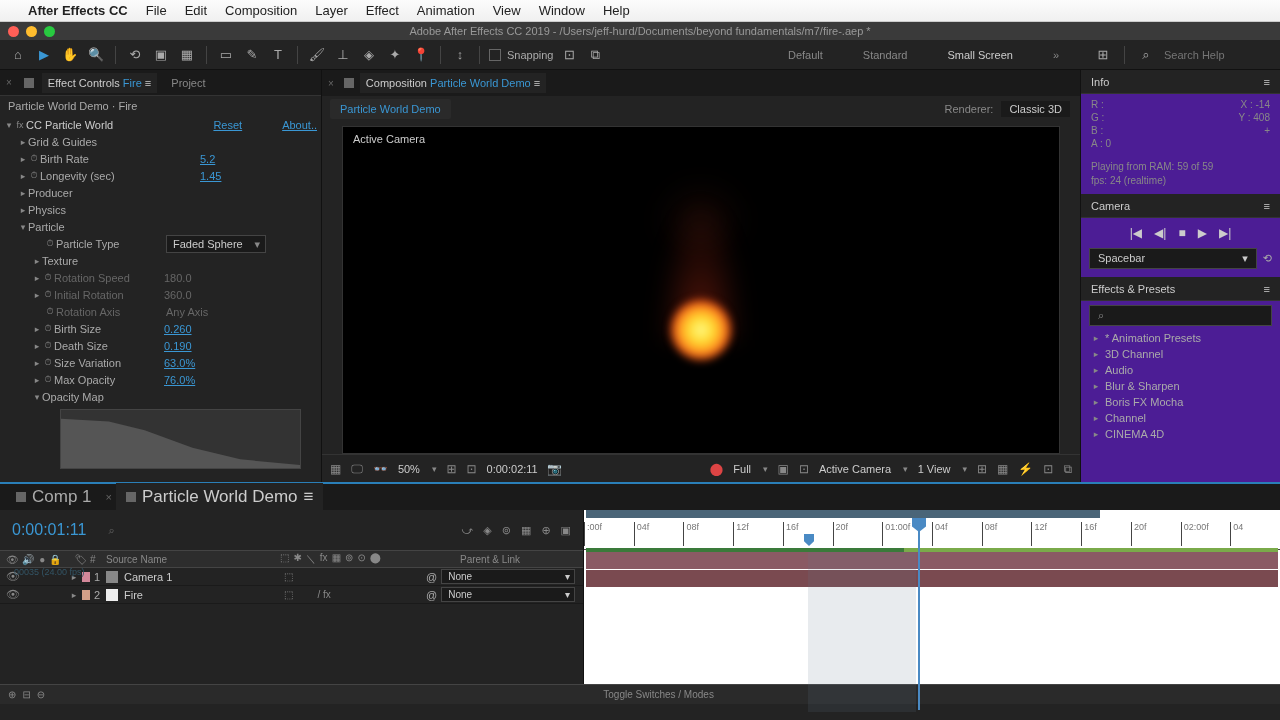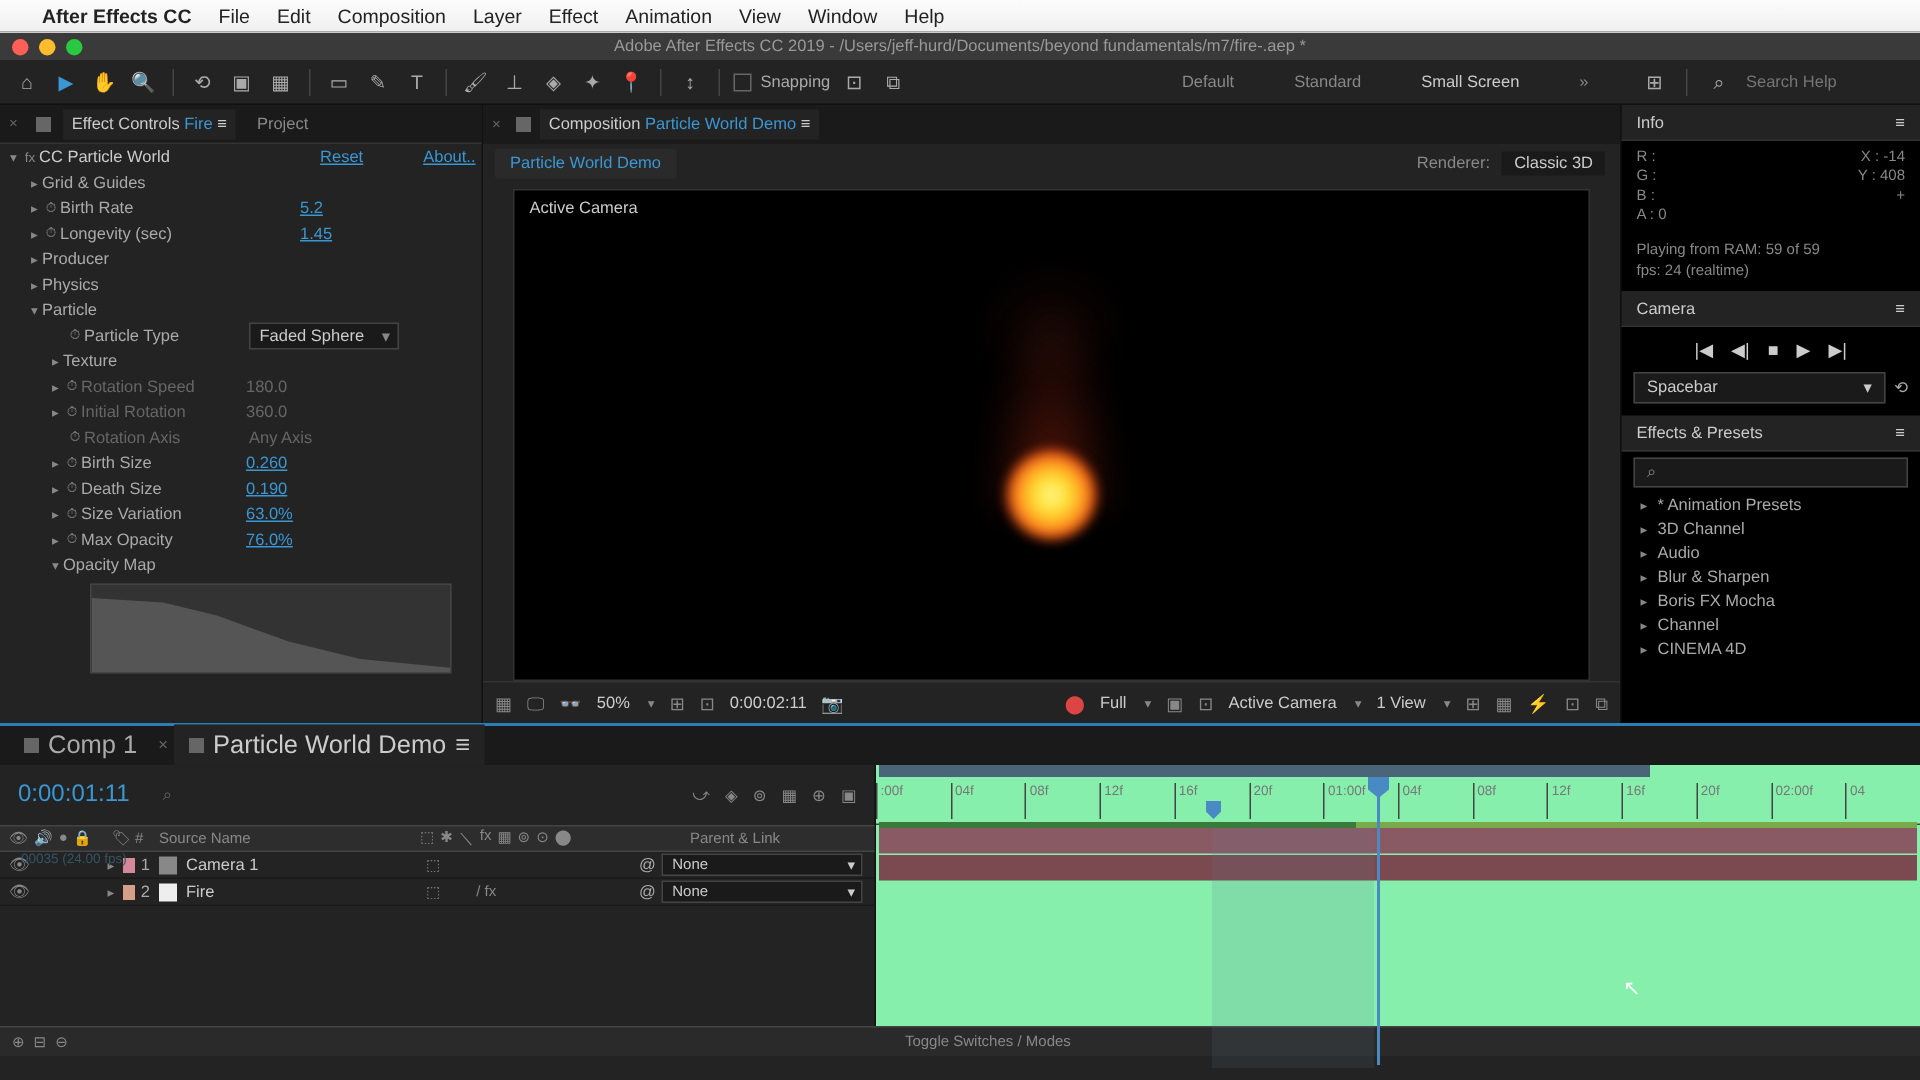--- a/index.html
+++ b/index.html
@@ -25,21 +25,21 @@
     .workspace-tabs { margin-left: auto; display: flex; gap: 0; }
     .ws-tab { padding: 4px 20px; color: #888; font-size: 11px; }
     .ws-tab.active { color: #ccc; }
     .search-right { display: flex; align-items: center; gap: 8px; padding: 0 8px; }
     .search-input { background: transparent; border: none; color: #888; font-size: 11px; width: 100px; outline: none; }
     
     
     .main { display: flex; height: 412px; }
     .left-panel { width: 322px; background: #232323; border-right: 1px solid #111; display: flex; flex-direction: column; }
     .center-panel { flex: 1; background: #232323; display: flex; flex-direction: column; }
-    .right-panel { width: 200px; background: #000000; border-left: 1px solid #111; display: flex; flex-direction: column; }
+    .right-panel { width: 200px; background: #4c1d95; border-left: 1px solid #111; display: flex; flex-direction: column; }
     
     
     .panel-tabs { display: flex; align-items: center; height: 26px; background: #1a1a1a; padding: 0 6px; gap: 8px; border-bottom: 1px solid #333; }
     .panel-tab { font-size: 11px; color: #888; padding: 4px 6px; }
     .panel-tab.active { color: #ccc; background: #232323; }
     .panel-tab .blue { color: #3a97d4; }
     .tab-close { color: #666; font-size: 10px; margin-right: 4px; }
     
     .subheader { padding: 4px 8px; font-size: 11px; color: #aaa; background: #232323; }
     
@@ -88,21 +88,21 @@
     .preset-item { padding: 2px 10px; display: flex; align-items: center; gap: 4px; }
     
     
     .timeline { height: 222px; background: #232323; border-top: 2px solid #2a7fb8; display: flex; flex-direction: column; }
     .tl-tabs { height: 26px; background: #1a1a1a; display: flex; align-items: center; padding: 0 6px; gap: 4px; }
     .tl-tab { padding: 4px 10px; color: #aaa; font-size: 17px; display: flex; align-items: center; gap: 6px; }
     .tl-tab.active { background: #232323; color: #ccc; }
     .tl-tab-sq { width: 10px; height: 10px; background: #666; }
     .tl-body { display: flex; flex: 1; }
     .tl-left { width: 584px; border-right: 1px solid #111; display: flex; flex-direction: column; }
-    .tl-right { flex: 1; position: relative; background: #86efac; }
+    .tl-right { flex: 1; position: relative; background: #ffffff; }
     .tl-time-hdr { height: 40px; display: flex; align-items: center; padding: 0 12px; gap: 8px; }
     .tl-timecode { color: #3a97d4; font-size: 16px; font-weight: 500; }
     .tl-framecount { color: #356; font-size: 9px; position: absolute; margin-top: 28px; margin-left: 2px; }
     .tl-search { flex: 1; margin-left: 14px; color: #666; }
     .tl-icons-hdr { display: flex; gap: 10px; color: #888; }
     .tl-cols { height: 18px; background: #2d2d2d; display: flex; align-items: center; font-size: 10px; color: #888; border-top: 1px solid #444; border-bottom: 1px solid #444; }
     .tl-col-eye { width: 70px; display: flex; gap: 4px; padding-left: 6px; }
     .tl-col-num { width: 30px; text-align: center; }
     .tl-col-name { width: 180px; padding-left: 6px; }
     .tl-col-sw { width: 140px; display: flex; gap: 4px; }
@@ -208,20 +208,21 @@
 
 <div class="main">
 
   <div class="left-panel">
     <div class="panel-tabs">
       <span class="tab-close">×</span>
       <span style="width:10px;height:10px;background:#666"></span>
       <span class="panel-tab active"><span>Effect Controls</span> <span class="blue">Fire</span> ≡</span>
       <span class="panel-tab">Project</span>
     </div>
+    <div class="subheader">Particle World Demo · Fire</div>
     <div class="fx-tree">
       <div class="fx-row">
         <span class="tw">▾</span>
         <span class="stopwatch">fx</span>
         <span class="fx-label fx-name" style="flex:1">CC Particle World</span>
         <span class="link-blue" style="margin-right:40px">Reset</span>
         <span class="link-blue">About..</span>
       </div>
       <div class="fx-row">
           <span style="width:14px"></span>

